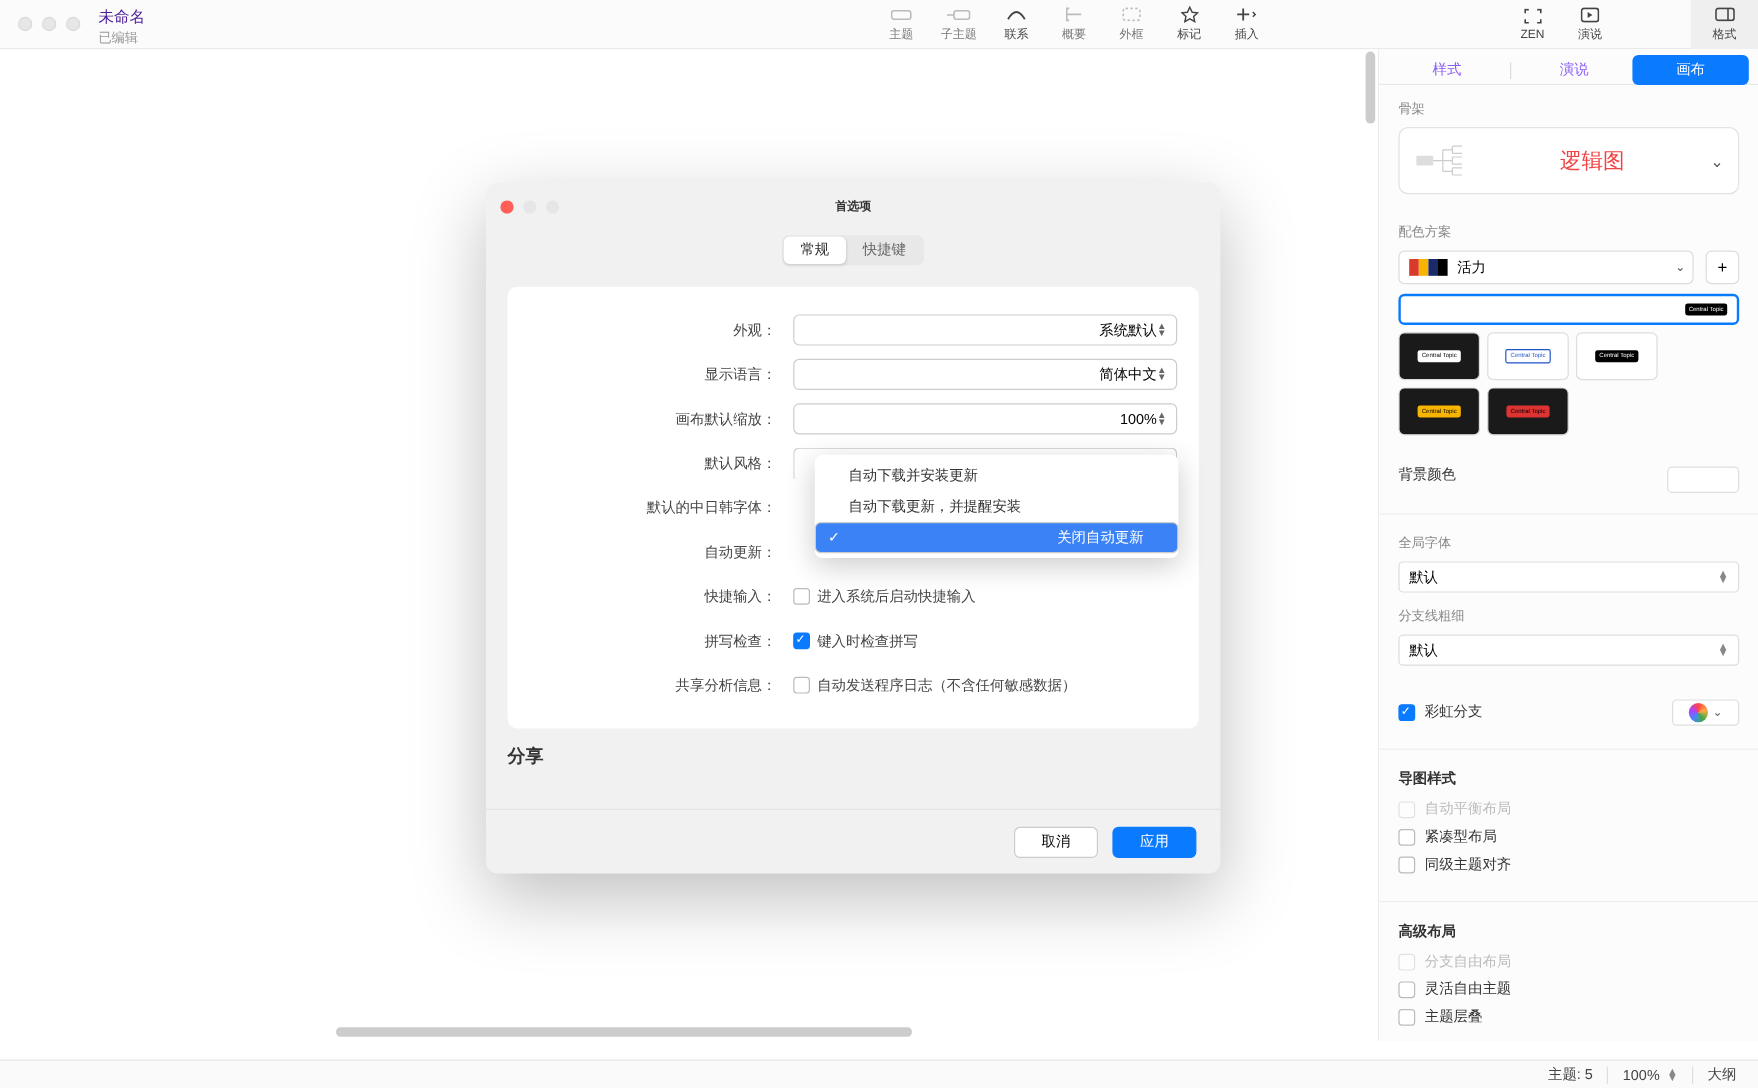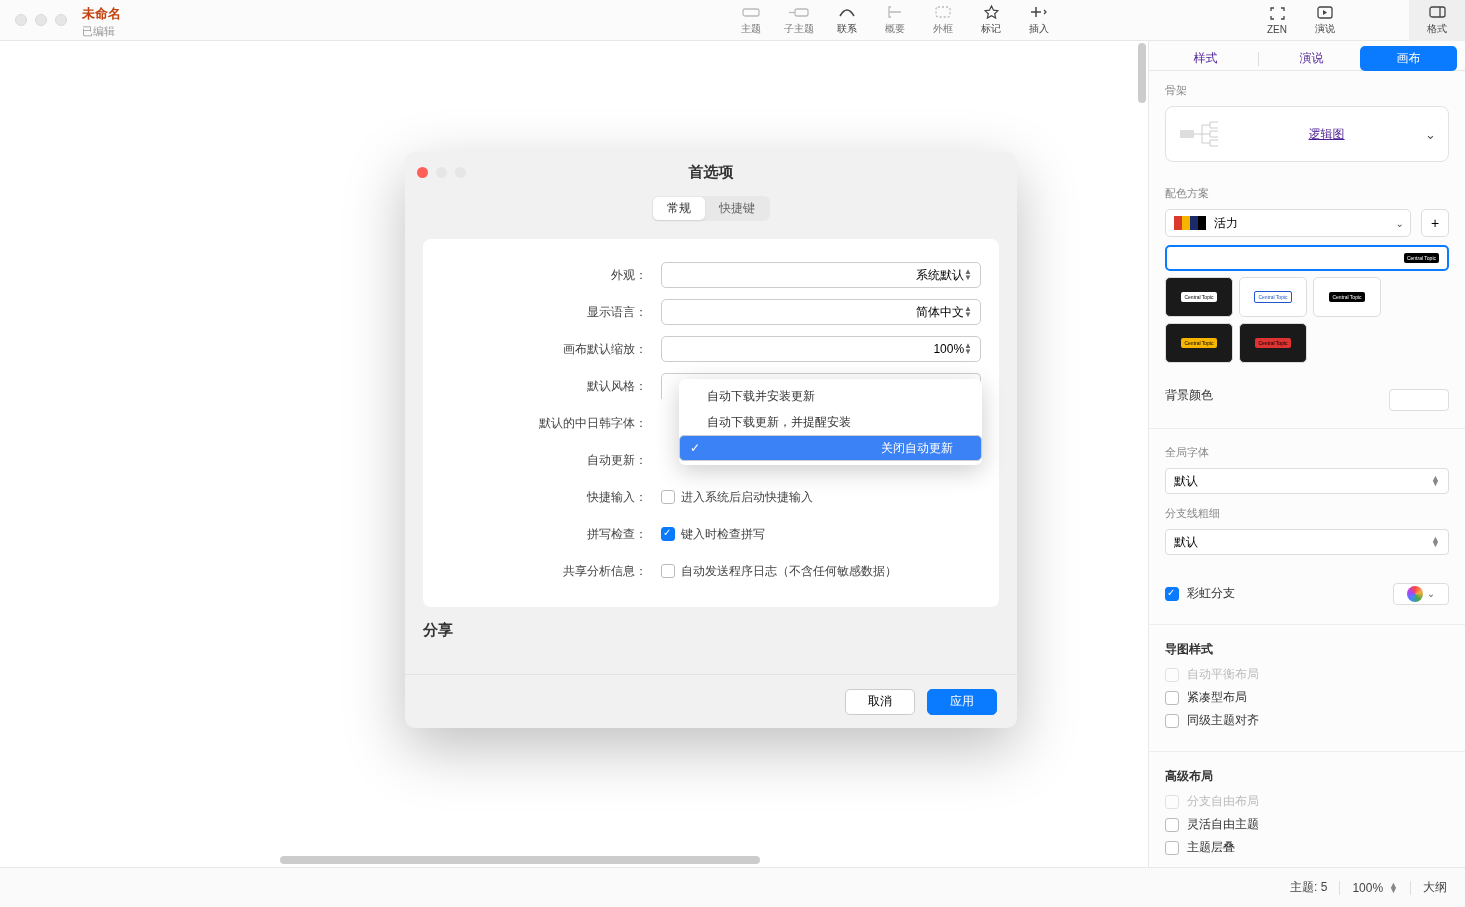--- a/index.html
+++ b/index.html
@@ -1,44 +1,44 @@
 <!DOCTYPE html>
 <html><head>
 <meta charset="utf-8">
 <style>
 *{box-sizing:border-box;margin:0;padding:0;font-family:-apple-system,BlinkMacSystemFont,"Helvetica Neue",sans-serif;}
 body{width:1465px;height:907px;background:#fff;overflow:hidden;position:relative;}
 .titlebar{height:41px;background:#fbfbfb;border-bottom:1px solid #e8e8e8;display:flex;align-items:center;position:relative;}
 .traffic{display:flex;gap:8px;padding-left:15px;}
 .tl{width:12px;height:12px;border-radius:50%;background:#e6e6e6;border:0.5px solid #d9d9d9;}
 .title-area{position:absolute;left:82px;top:5px;}
-.doc-title{font-size:13px;font-weight:700;color:#c2410c;}
+.doc-title{font-size:13px;font-weight:400;color:#4c1d95;}
 .doc-sub{font-size:11px;color:#999;margin-top:1px;}
 .toolbar-icons{position:absolute;right:0;display:flex;align-items:center;height:100%;}
 .tb-item{display:flex;flex-direction:column;align-items:center;justify-content:center;width:48px;height:41px;color:#666;}
 .tb-item.dark .tb-ico{color:#333;}
 .tb-ico{font-size:15px;height:16px;display:flex;align-items:center;justify-content:center;}
 .tb-lbl{font-size:10px;margin-top:2px;color:#777;}
 .tb-item.fmt{width:56px;background:#efefef;}
 .spacer{width:190px;}
 .main{display:flex;height:calc(100% - 41px - 40px);}
 .canvas{flex:1;background:#fff;position:relative;overflow:hidden;}
 .canvas-rule{position:absolute;right:0;top:0;bottom:0;width:14px;background:transparent;}
 .canvas-rule .thumb{position:absolute;right:2px;top:2px;width:8px;height:60px;background:#ccc;border-radius:4px;}
 .hscroll{position:absolute;bottom:0;left:0;right:14px;height:14px;}
 .hscroll .ht{position:absolute;left:280px;width:480px;height:8px;top:3px;background:#ccc;border-radius:4px;}
 .side{width:317px;background:#fcfcfc;border-left:1px solid #e8e8e8;overflow-y:auto;padding:0;}
 .side-tabs{display:flex;height:30px;align-items:center;justify-content:center;border-bottom:1px solid #e8e8e8;gap:0;padding:6px 8px 0;}
-.stab{flex:1;text-align:center;font-size:12px;color:#4c1d95;padding:4px 0;border-radius:5px;}
+.stab{flex:1;text-align:center;font-size:12px;color:#8b5cf6;padding:4px 0;border-radius:5px;}
 .stab.on{background:#0a7aff;color:#fff;}
 .sdiv{width:1px;height:14px;background:#ddd;margin:0 4px;}
 .sect{padding:12px 16px;}
 .slabel{font-size:11px;color:#888;margin-bottom:8px;}
 .skel-box{background:#fff;border:1px solid #e2e2e2;border-radius:8px;height:56px;display:flex;align-items:center;padding:0 12px;justify-content:space-between;}
-.skel-txt{font-size:12px;color:#4c1d95;text-decoration:underline;}
+.skel-txt{font-size:18px;color:#ef4444;}
 .chev{font-size:13px;color:#555;}
 .color-row{display:flex;align-items:center;gap:10px;}
 .color-sel{flex:1;background:#fff;border:1px solid #ddd;border-radius:5px;height:28px;display:flex;align-items:center;padding:0 8px;font-size:12px;position:relative;}
 .color-chips{display:flex;margin-right:8px;}
 .cc{width:8px;height:14px;}
 .chev-sm{position:absolute;right:6px;font-size:10px;color:#555;}
 .addbtn{width:28px;height:28px;border:1px solid #ddd;border-radius:5px;background:#fff;font-size:14px;display:flex;align-items:center;justify-content:center;}
 .themes{display:flex;flex-wrap:wrap;gap:6px;margin-top:8px;}
 .th{width:68px;height:40px;border-radius:5px;border:1px solid #ddd;background:#fff;position:relative;overflow:hidden;font-size:5px;display:flex;align-items:center;justify-content:center;}
 .th.sel{border:2px solid #0a7aff;}
@@ -52,32 +52,32 @@
 .chk-row{display:flex;align-items:center;gap:8px;font-size:12px;color:#333;margin:6px 0;}
 .chk{width:14px;height:14px;border:1px solid #bbb;border-radius:3px;background:#fff;}
 .chk.on{background:#0a7aff;border-color:#0a7aff;position:relative;}
 .chk.on::after{content:"✓";color:#fff;font-size:10px;position:absolute;left:1px;top:-1px;}
 .chk.dis{opacity:.4;}
 .rainbow-row{display:flex;justify-content:space-between;align-items:center;gap:10px;}
 .rainbow-btn{width:56px;height:22px;border:1px solid #ddd;border-radius:4px;background:#fff;display:flex;align-items:center;justify-content:center;gap:4px;}
 .rbico{width:16px;height:16px;border-radius:50%;background:conic-gradient(#f44,#fa4,#4a4,#48f,#a4f,#f44);}
 .shead{font-size:12px;font-weight:600;color:#333;margin-bottom:8px;}
 .hr{height:1px;background:#eee;margin:4px 0;}
-.status{position:absolute;bottom:0;left:0;right:0;height:40px;border-top:1px solid #e8e8e8;background:#fafafa;display:flex;justify-content:flex-end;align-items:center;padding-right:18px;gap:12px;font-size:12px;color:#444;}
+.status{position:absolute;bottom:0;left:0;right:0;height:24px;border-top:1px solid #e8e8e8;background:#fafafa;display:flex;justify-content:flex-end;align-items:center;padding-right:18px;gap:12px;font-size:12px;color:#444;}
 .status .sv{display:flex;align-items:center;gap:6px;}
 .updn{font-size:9px;color:#888;line-height:5px;}
 .vdiv{width:1px;height:14px;background:#ddd;}
 .modal-shadow{position:absolute;left:405px;top:152px;width:612px;background:#f1f1f1;border-radius:10px;box-shadow:0 20px 60px rgba(0,0,0,.25);overflow:visible;}
 .modal-tb{height:40px;display:flex;align-items:center;position:relative;justify-content:center;}
 .m-traffic{position:absolute;left:12px;display:flex;gap:8px;}
 .mtl{width:11px;height:11px;border-radius:50%;}
 .mtl.r{background:#ff5f57;}
 .mtl.y{background:#e6e6e6;}
 .mtl.g{background:#e6e6e6;}
-.m-title{font-size:15px;font-weight:600;color:#333;}
+.m-title{font-size:10px;font-weight:600;color:#333;}
 .m-tabs{display:flex;justify-content:center;margin-top:4px;text-align:center;}
 .m-seg{display:flex;background:#e8e8e8;border-radius:6px;padding:1px;}
 .m-segb{padding:3px 14px;font-size:12px;border-radius:5px;color:#666;}
 .m-segb.on{background:#fff;color:#333;box-shadow:0 1px 2px rgba(0,0,0,.1);}
 .m-body{padding:18px;}
 .m-panel{background:#fff;border-radius:8px;padding:14px 18px;position:relative;}
 .f-row{display:flex;align-items:center;margin:7px 0;min-height:30px;}
 .f-lbl{width:220px;text-align:right;padding-right:14px;font-size:12px;color:#444;}
 .f-ctrl{flex:1;}
 .sel{width:100%;height:26px;border:0.5px solid #ccc;border-radius:5px;background:#fff;font-size:12px;padding:0 8px;display:flex;align-items:center;justify-content:flex-end;position:relative;}

